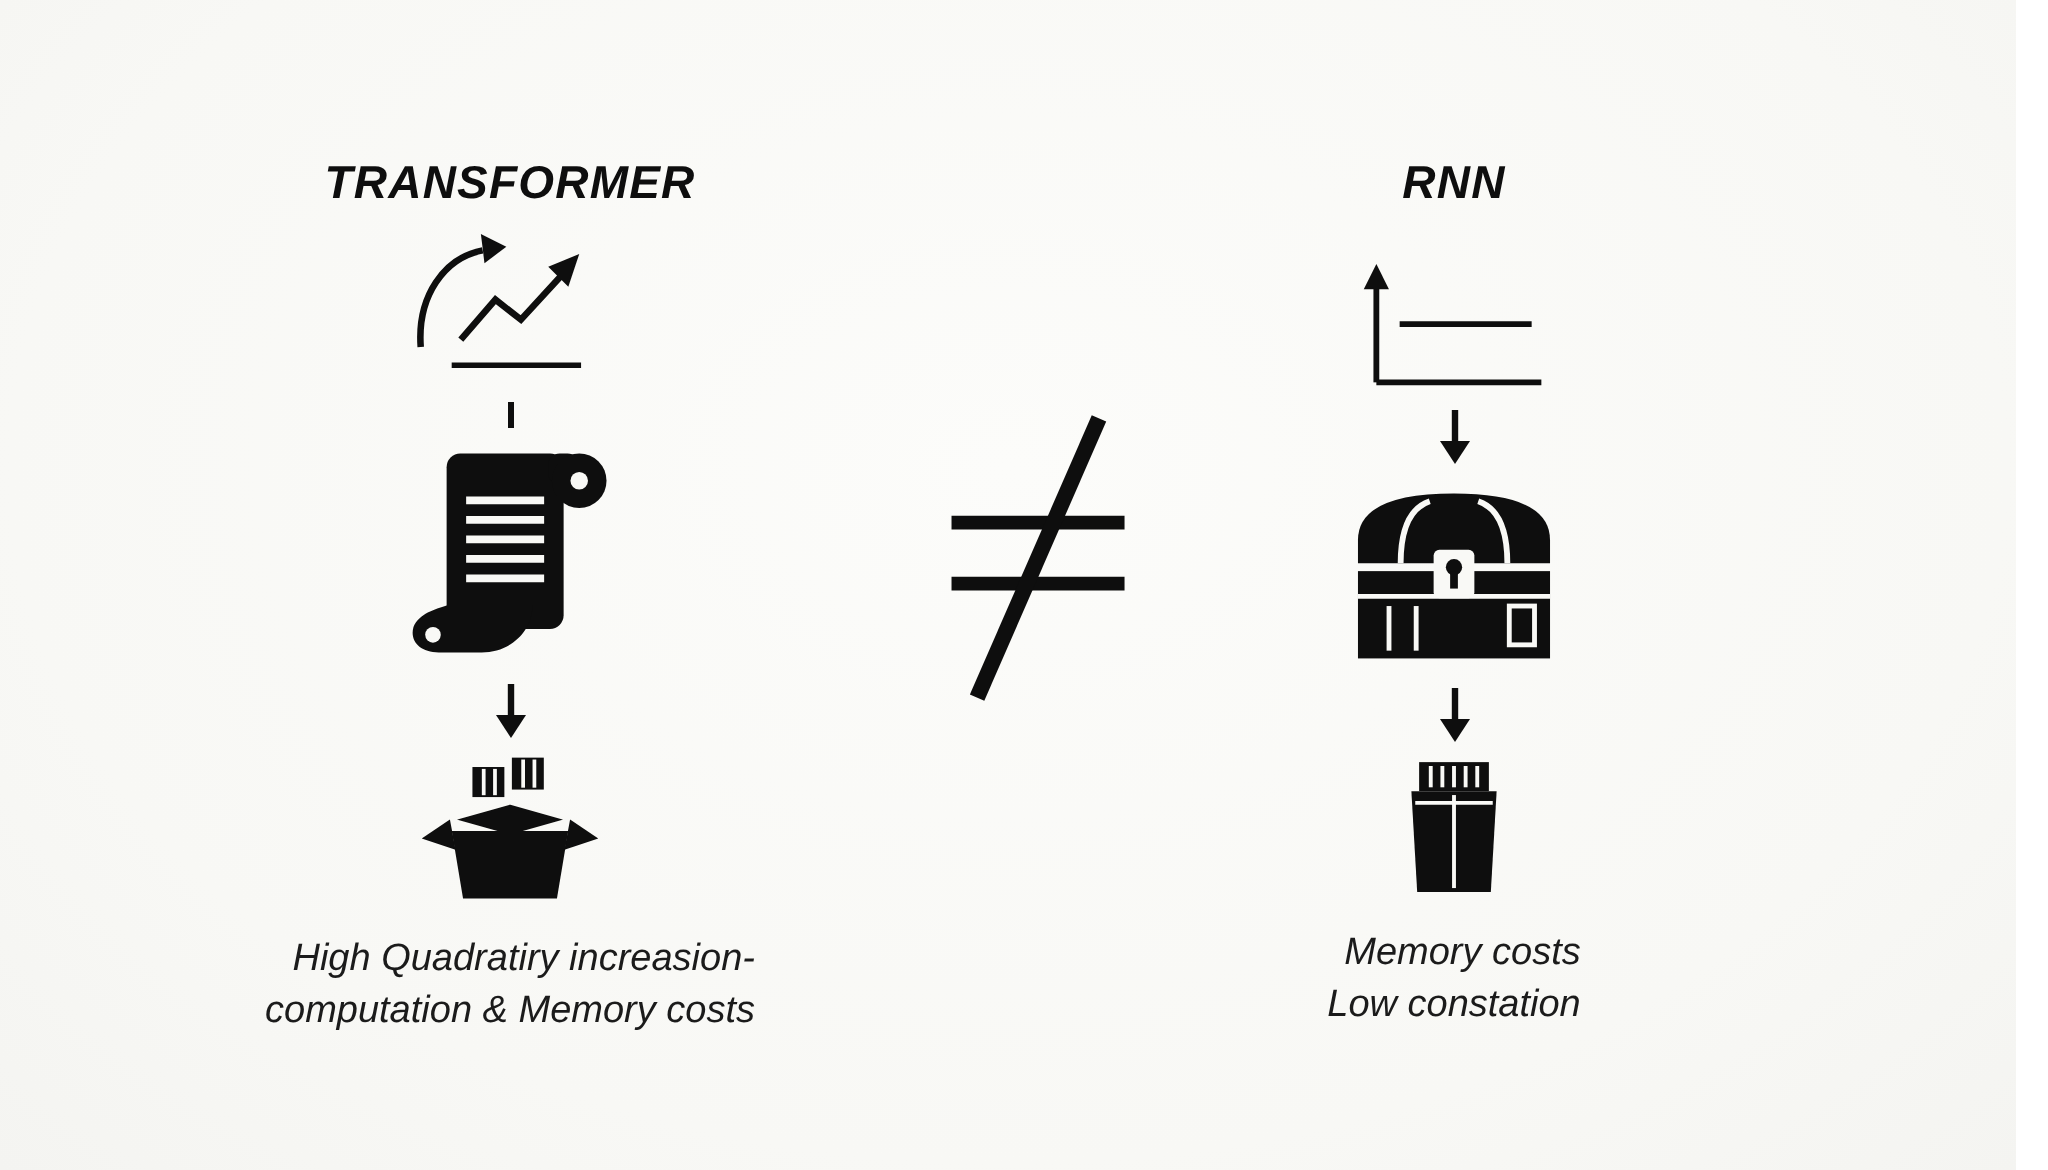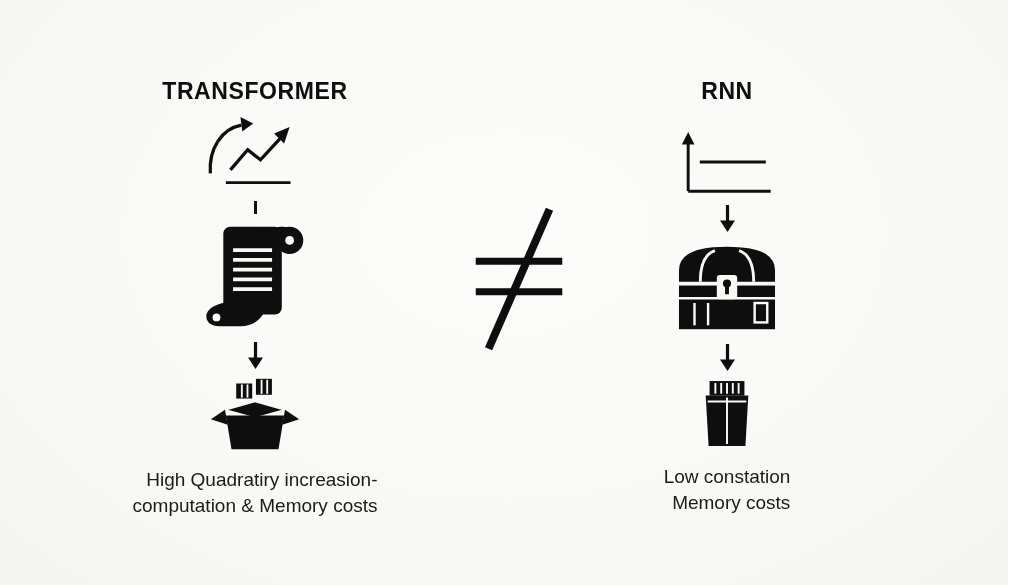--- a/index.html
+++ b/index.html
@@ -10,20 +10,21 @@
     font-family: "Liberation Sans", sans-serif;
     background: #ffffff;
   }
   .canvas {
     position: relative;
     width: 1008px;
     height: 585px;
     background: radial-gradient(ellipse at 50% 40%, #fcfcfa 0%, #f8f8f5 70%, #f4f4f1 100%);
     color: #121212;
     overflow: hidden;
+    font-style: italic;
   }
   .column {
     position: absolute;
     top: 78px;
     width: 330px;
     display: flex;
     flex-direction: column;
     align-items: center;
   }
   .column.left  { left: 90px; }
@@ -161,18 +162,18 @@
       <line x1="26" y1="5" x2="26" y2="16" stroke="#f9f9f6" stroke-width="2"></line>
       <line x1="32" y1="5" x2="32" y2="16" stroke="#f9f9f6" stroke-width="2"></line>
       <line x1="38" y1="5" x2="38" y2="16" stroke="#f9f9f6" stroke-width="2"></line>
       <line x1="44" y1="5" x2="44" y2="16" stroke="#f9f9f6" stroke-width="2"></line>
       <polygon points="10,18 54,18 51,70 13,70"></polygon>
       <line x1="32" y1="20" x2="32" y2="68" stroke="#f9f9f6" stroke-width="2"></line>
       <line x1="12" y1="24" x2="52" y2="24" stroke="#f9f9f6" stroke-width="2"></line>
     </svg>
 
     <div class="caption">
+      <span>Memory costs</span>
       <span>Low constation</span>
-      <span>Memory costs</span>
     </div>
   </div>
 
 </div>
 
 </body></html>

